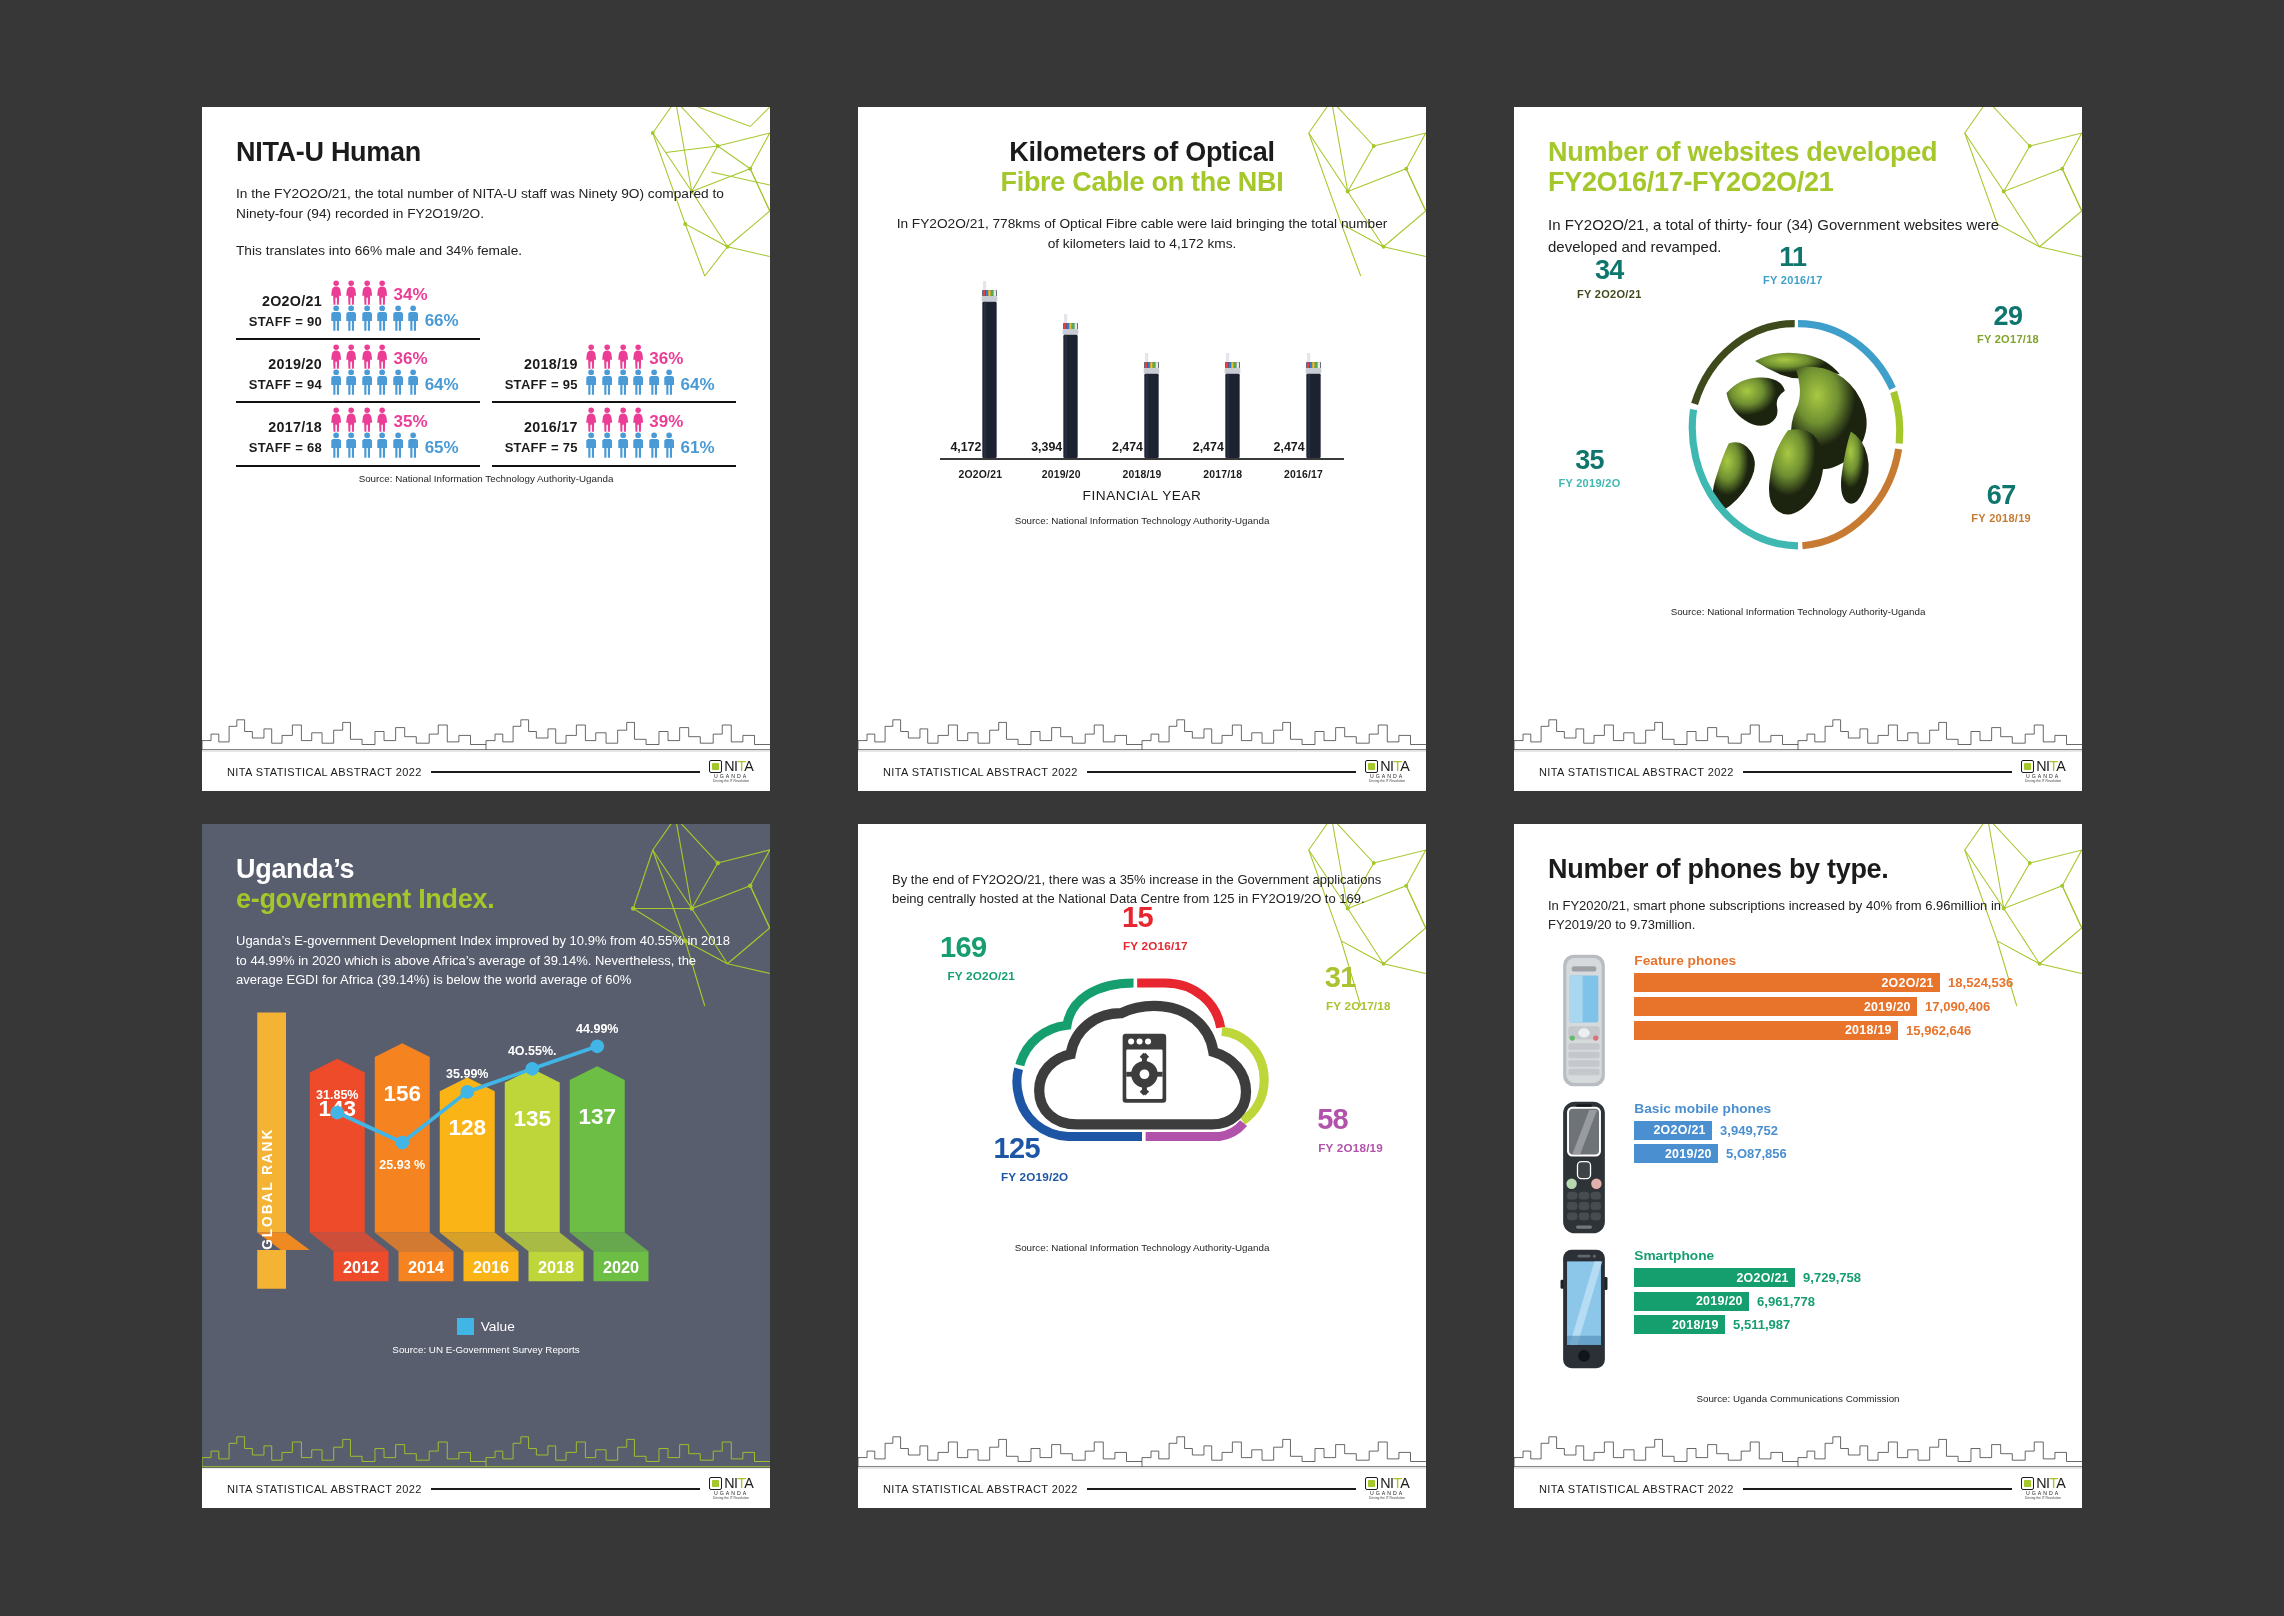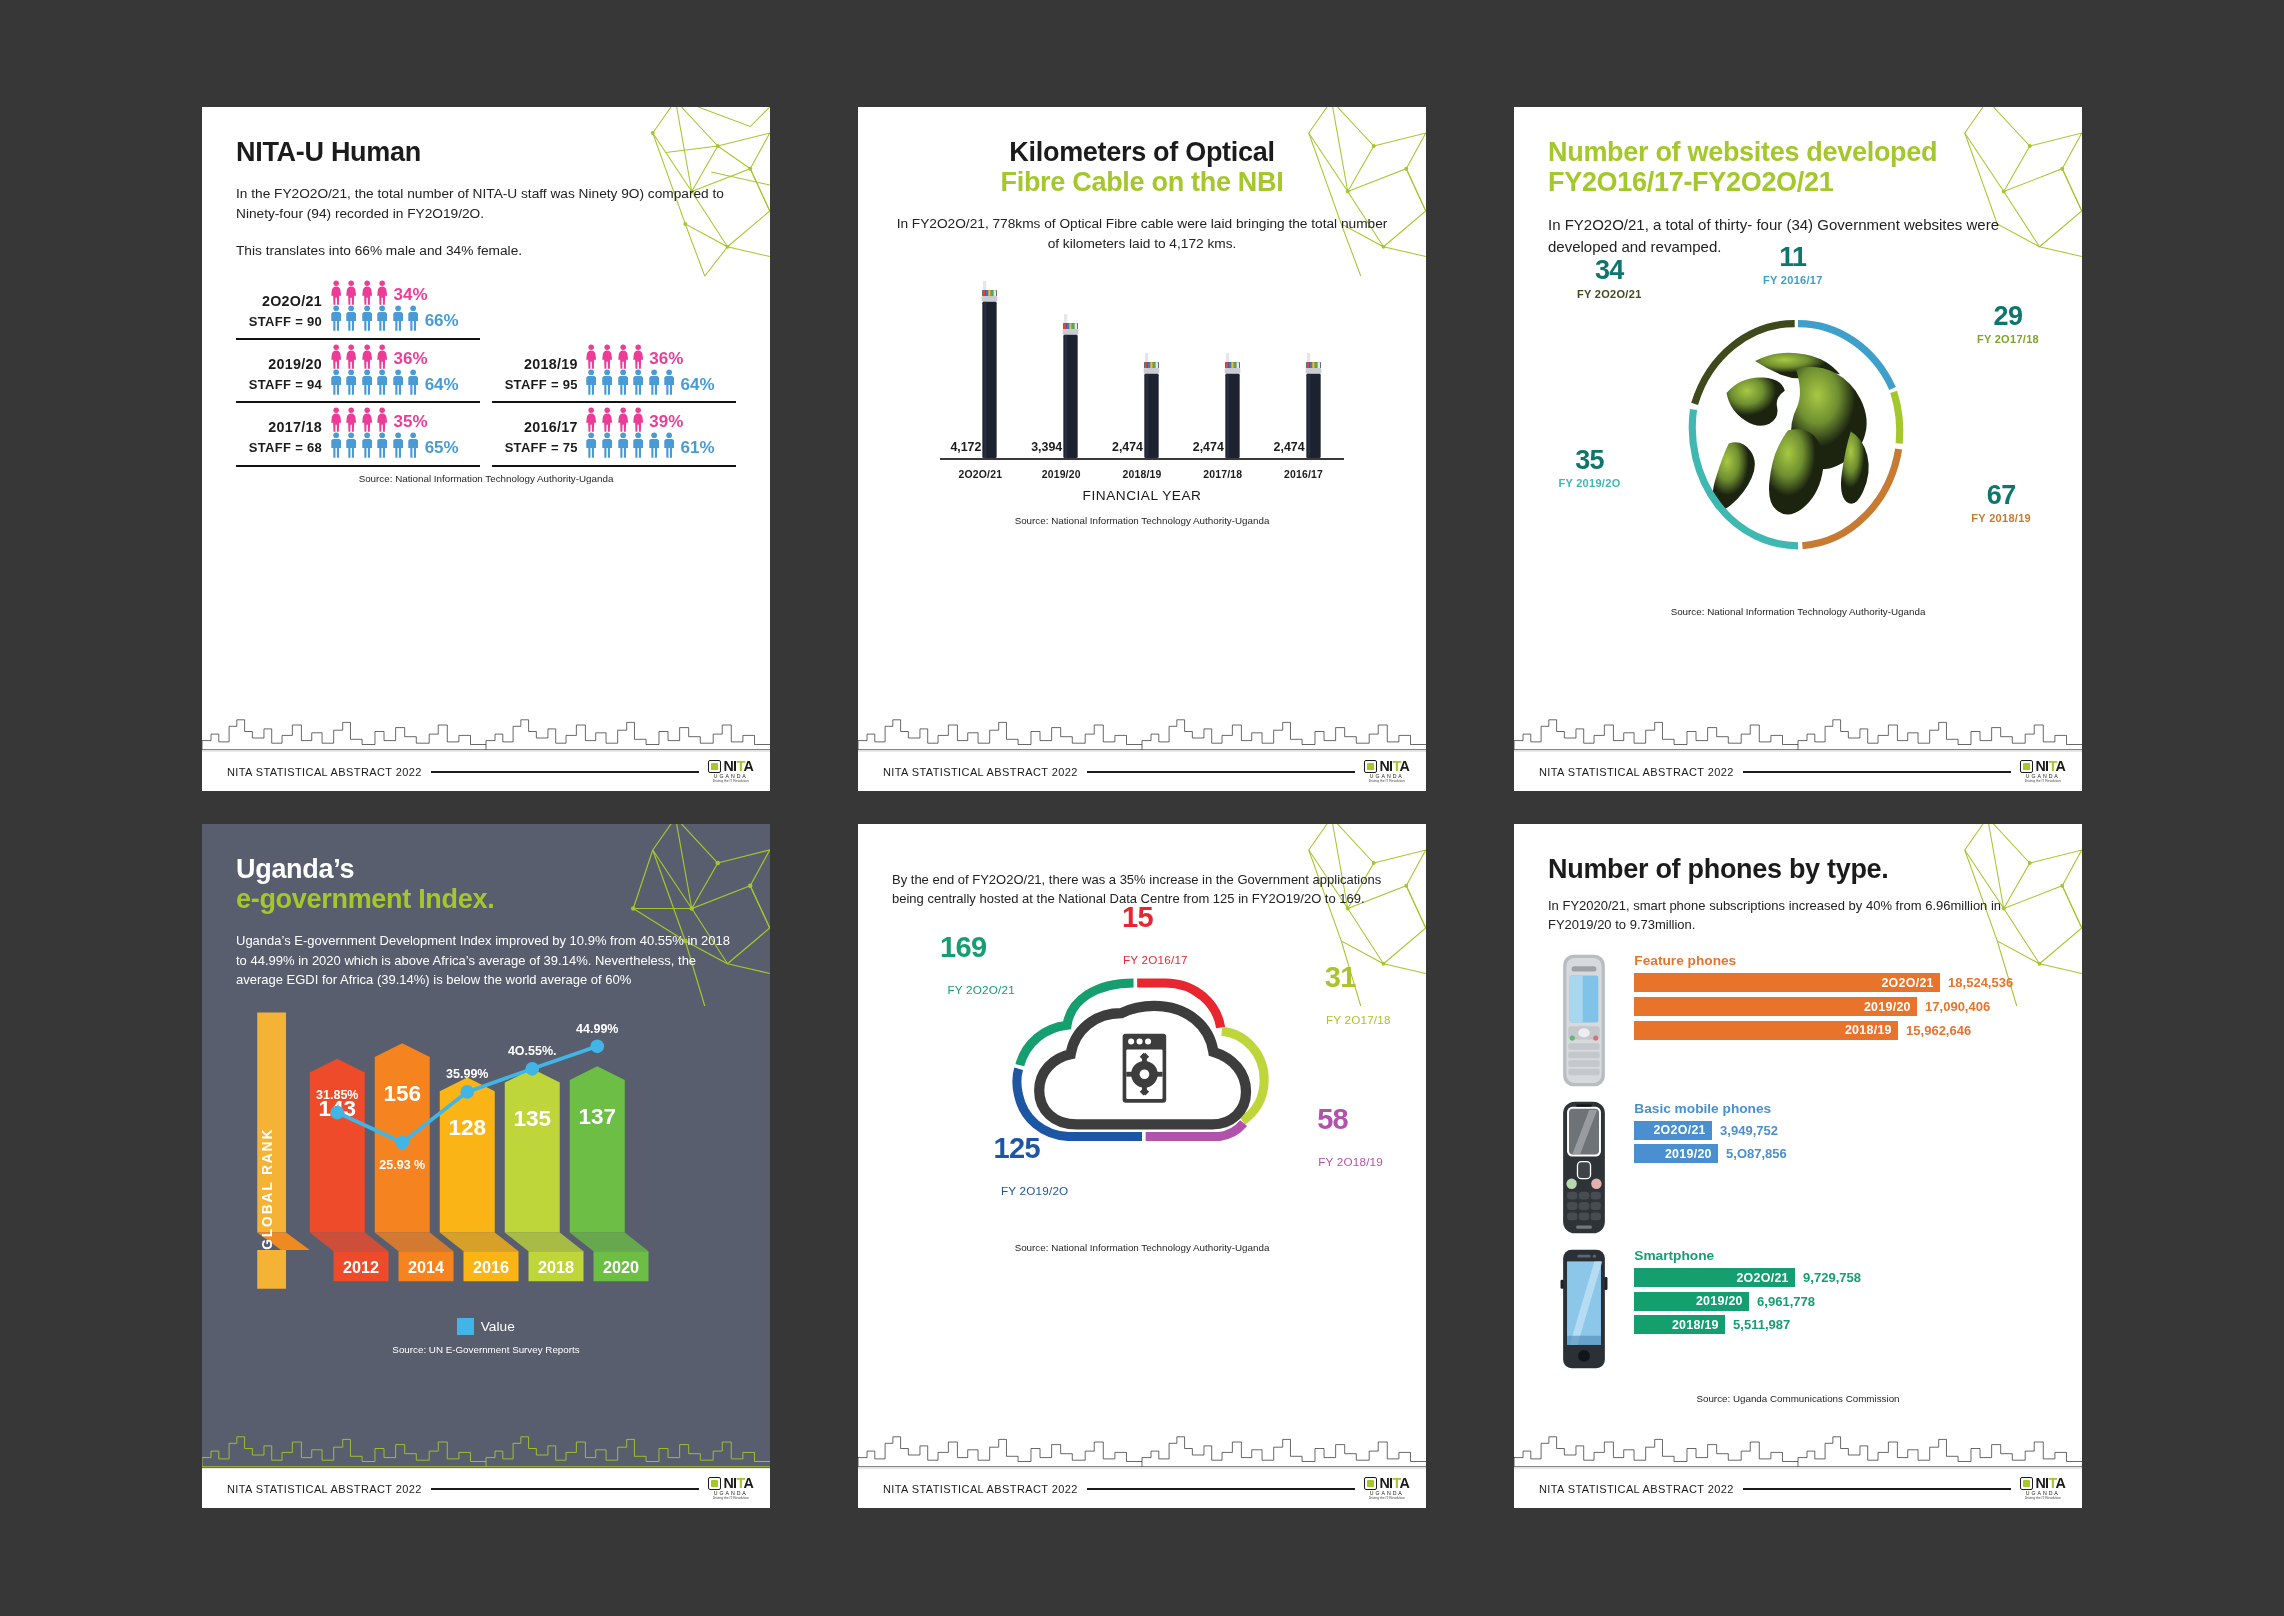--- a/index.html
+++ b/index.html
@@ -55,21 +55,21 @@
     height: 40px; border-top: 1.3px solid #e8e8e8;
     display: flex; align-items: center; gap: 9px;
     padding: 0 17px 0 25px; background: #fff;
   }
   .footer .ftxt { font-size: 11px; letter-spacing: 0.4px; color: #1b1b1b; white-space: nowrap; }
   .footer .rule { flex: 1 1 auto; height: 2px; background: #1b1b1b; }
   .logo { display: flex; flex-direction: column; align-items: center; line-height: 1; }
   .logo .l1 { display: flex; align-items: center; gap: 2px; }
   .logo .lmark { width: 13px; height: 13px; border: 1.3px solid #1b1b1b; border-radius: 2px; position: relative; }
   .logo .lmark:after { content:""; position:absolute; inset: 2px; background:#a4c72b; border-radius:0.7px; }
-  .logo .lname { font-size: 14.3px; font-weight: 700; letter-spacing: -0.7px; color: #1b1b1b; }
+  .logo .lname { font-size: 14.3px; font-weight: 400; letter-spacing: -0.7px; color: #1b1b1b; }
   .logo .lname i { color: #a4c72b; font-style: normal; }
   .logo .l2 { font-size: 5.2px; letter-spacing: 2px; color: #1b1b1b; }
   .logo .l3 { font-size: 3.3px; color: #444; margin-top: 1.3px; }
 
   
   .hr-grid { margin-top: 15.6px; }
   .hr-row { display: flex; gap: 11.7px; }
   .hr-cell { flex: 1 1 0; border-bottom: 2.6px solid #111; padding: 3.9px 0 6.5px 0; }
   .hr-cell.empty { border-bottom: none; }
   .hr-inner { display: flex; align-items: flex-end; gap: 6.5px; }
@@ -103,21 +103,21 @@
   
   .egov { position: relative; margin-top: 7.8px; height: 319px; }
   .legend { display: flex; align-items: center; justify-content: center; gap: 6.5px; margin-top: 1.3px; }
   .legend .sw { width: 17px; height: 17px; background: #41b6e6; }
   .legend .lt { color: #fff; font-size: 13.7px; }
 
   
   .cloud-wrap { position: relative; width: 100%; height: 326px; margin-top: 1.3px; }
   .cloudlab { position: absolute; text-align: center; }
   .cloudlab .num { font-size: 29px; font-weight: 800; line-height: 1; letter-spacing: -0.7px; }
-  .cloudlab .fy { font-size: 11.7px; font-weight: 400; margin-top: 21px; letter-spacing: 0.2px; padding-left: 36px; }
+  .cloudlab .fy { font-size: 11.7px; font-weight: 700; margin-top: 7px; letter-spacing: 0.2px; padding-left: 36px; }
 
   
   .ph-block { display: flex; align-items: flex-start; gap: 14.3px; margin-top: 10.4px; }
   .ph-art { width: 72px; flex: 0 0 72px; display: flex; justify-content: center; }
   .ph-data { flex: 1 1 auto; padding-top: 1.3px; }
   .ph-cat { font-size: 13.7px; font-weight: 800; margin-bottom: 5.2px; }
   .ph-bar-row { display: flex; align-items: center; margin-bottom: 4.6px; }
   .ph-bar { height: 19px; display: flex; align-items: center; justify-content: flex-end; padding-right: 6.5px; }
   .ph-bar span { color: #fff; font-size: 12.4px; font-weight: 800; letter-spacing: 0.3px; white-space: nowrap; }
   .ph-num { font-size: 13px; font-weight: 800; margin-left: 7.8px; white-space: nowrap; }

